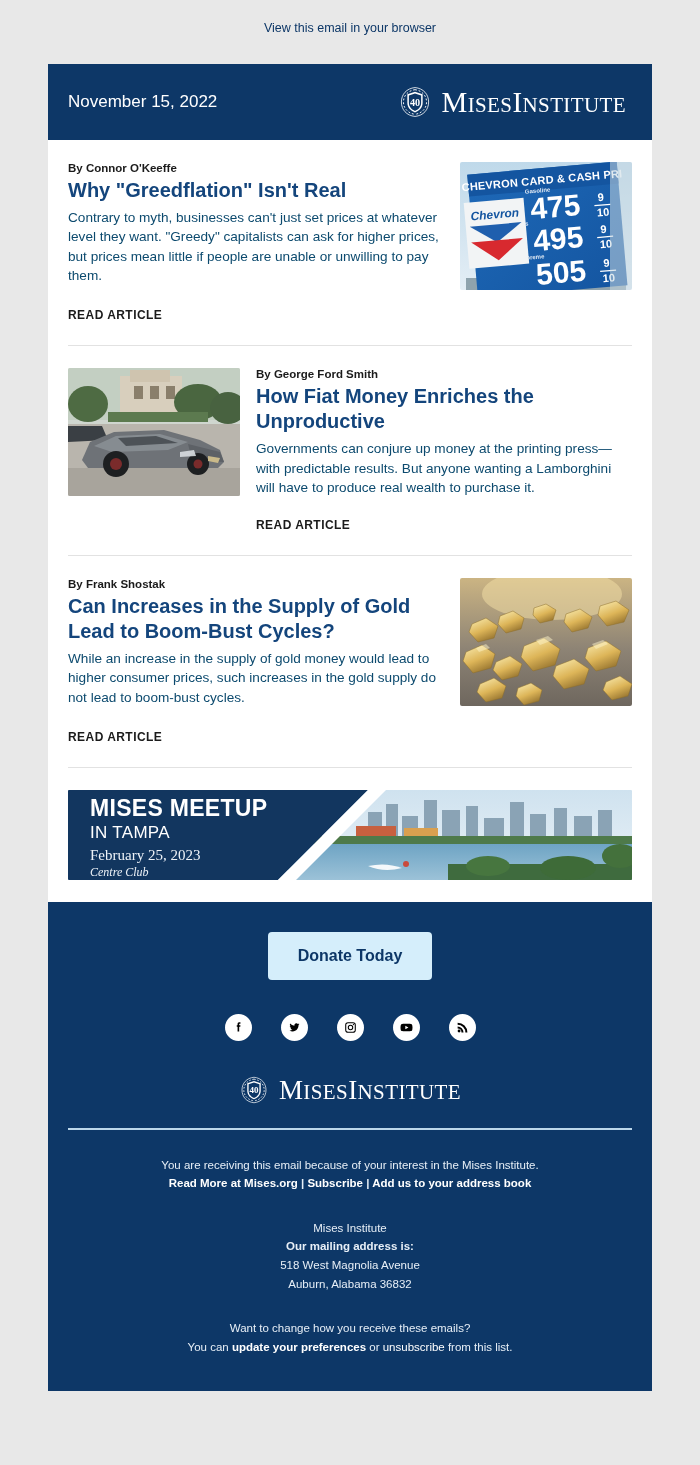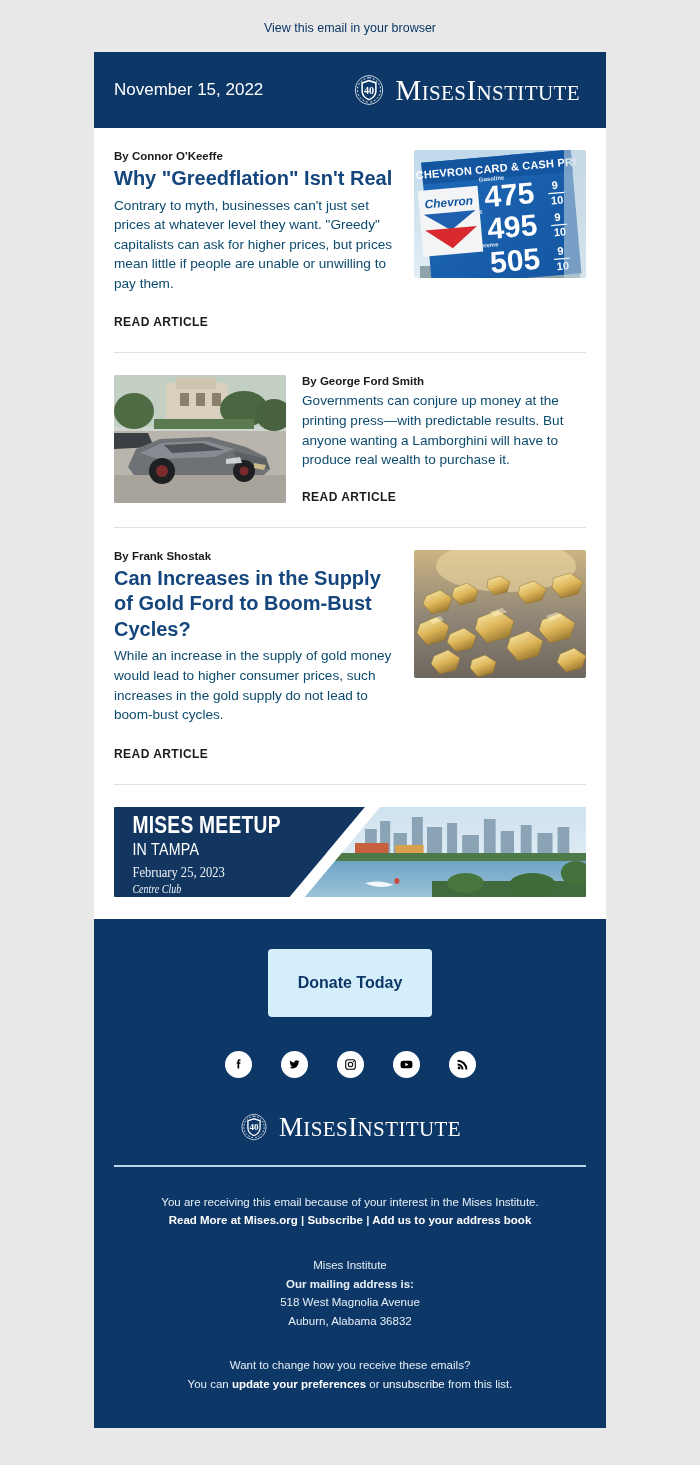--- a/index.html
+++ b/index.html
@@ -18,22 +18,22 @@
   }
   .preheader a {
     color: #0d3767;
     font-size: 12.5px;
     text-decoration: none;
     font-weight: 500;
   }
 
   
   .email {
-    width: 512px;
-    margin: 0 auto;
+    width: 604px;
+    margin: 12px auto;
   }
 
   
   .header {
     background: #0d3767;
     height: 76px;
     display: flex;
     align-items: center;
     padding: 0 20px;
   }
@@ -129,21 +129,21 @@
     background: #0d3767;
     padding: 30px 20px 34px;
     text-align: center;
   }
   .donate-btn {
     display: inline-block;
     background: #d5eefb;
     color: #0d3767;
     font-size: 16px;
     font-weight: bold;
-    padding: 25px 30px;
+    padding: 15px 30px;
     border: none;
     border-radius: 4px;
     text-decoration: none;
     cursor: pointer;
     font-family: "Liberation Sans", sans-serif;
   }
 
   .socials {
     margin-top: 34px;
     display: flex;
@@ -301,31 +301,32 @@
           <circle cx="48" cy="96" r="13" fill="#1d1f21"></circle>
           <circle cx="48" cy="96" r="6" fill="#7a2b2b"></circle>
           <circle cx="130" cy="96" r="11" fill="#1d1f21"></circle>
           <circle cx="130" cy="96" r="4.5" fill="#7a2b2b"></circle>
           <path d="M112 84 L126 82 L128 88 L112 89 Z" fill="#d8dde0" opacity="0.9"></path>
           <path d="M140 88 L152 90 L150 95 L140 93 Z" fill="#c9b98a"></path>
         </svg>
       </div>
       <div class="article-col">
         <div class="byline">By George Ford Smith</div>
+        <div class="headline">How Fiat Money Enriches the Unproductive</div>
         <div class="dek">Governments can conjure up money at the printing press—with predictable results. But anyone wanting a Lamborghini will have to produce real wealth to purchase it.</div>
         <a href="#" class="read-article">READ ARTICLE</a>
       </div>
     </div>
 
     <div class="divider"></div>
 
     <div class="article">
       <div class="article-col">
         <div class="byline">By Frank Shostak</div>
-        <div class="headline">Can Increases in the Supply of Gold Ford to Boom-Bust Cycles?</div>
+        <div class="headline">Can Increases in the Supply of Gold Lead to Boom-Bust Cycles?</div>
         <div class="dek">While an increase in the supply of gold money would lead to higher consumer prices, such increases in the gold supply do not lead to boom-bust cycles.</div>
         <a href="#" class="read-article">READ ARTICLE</a>
       </div>
       <div class="article-thumb">
         <svg viewBox="0 0 172 128" preserveAspectRatio="none">
           <defs>
             <linearGradient id="goldbg" x1="0" y1="0" x2="0" y2="1">
               <stop offset="0%" stop-color="#cbb483"></stop>
                 <stop offset="55%" stop-color="#8e8475"></stop>
                 <stop offset="100%" stop-color="#6e675e"></stop>

